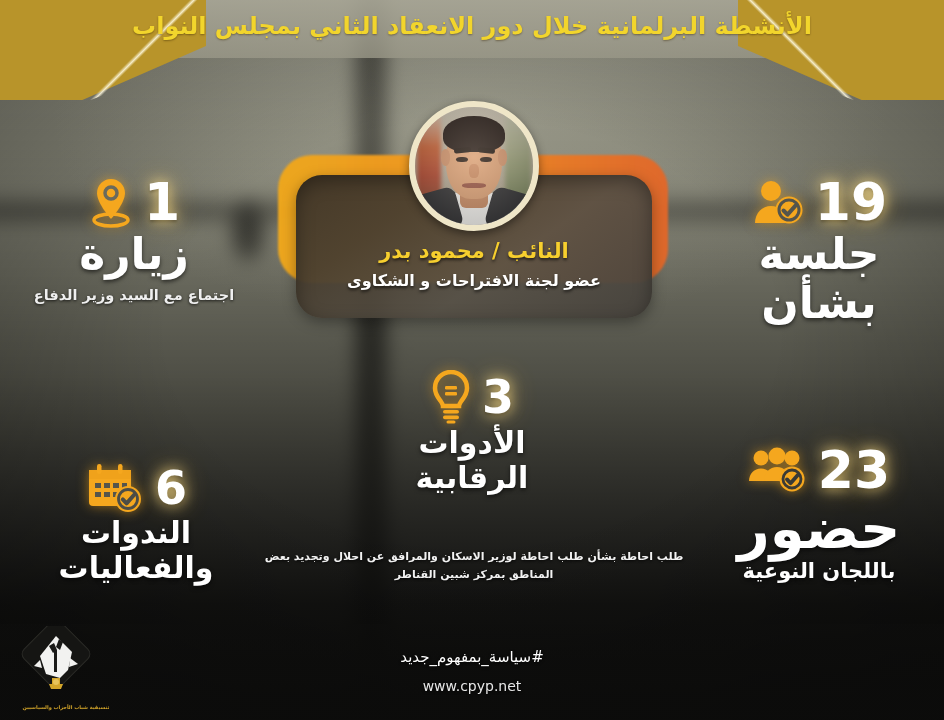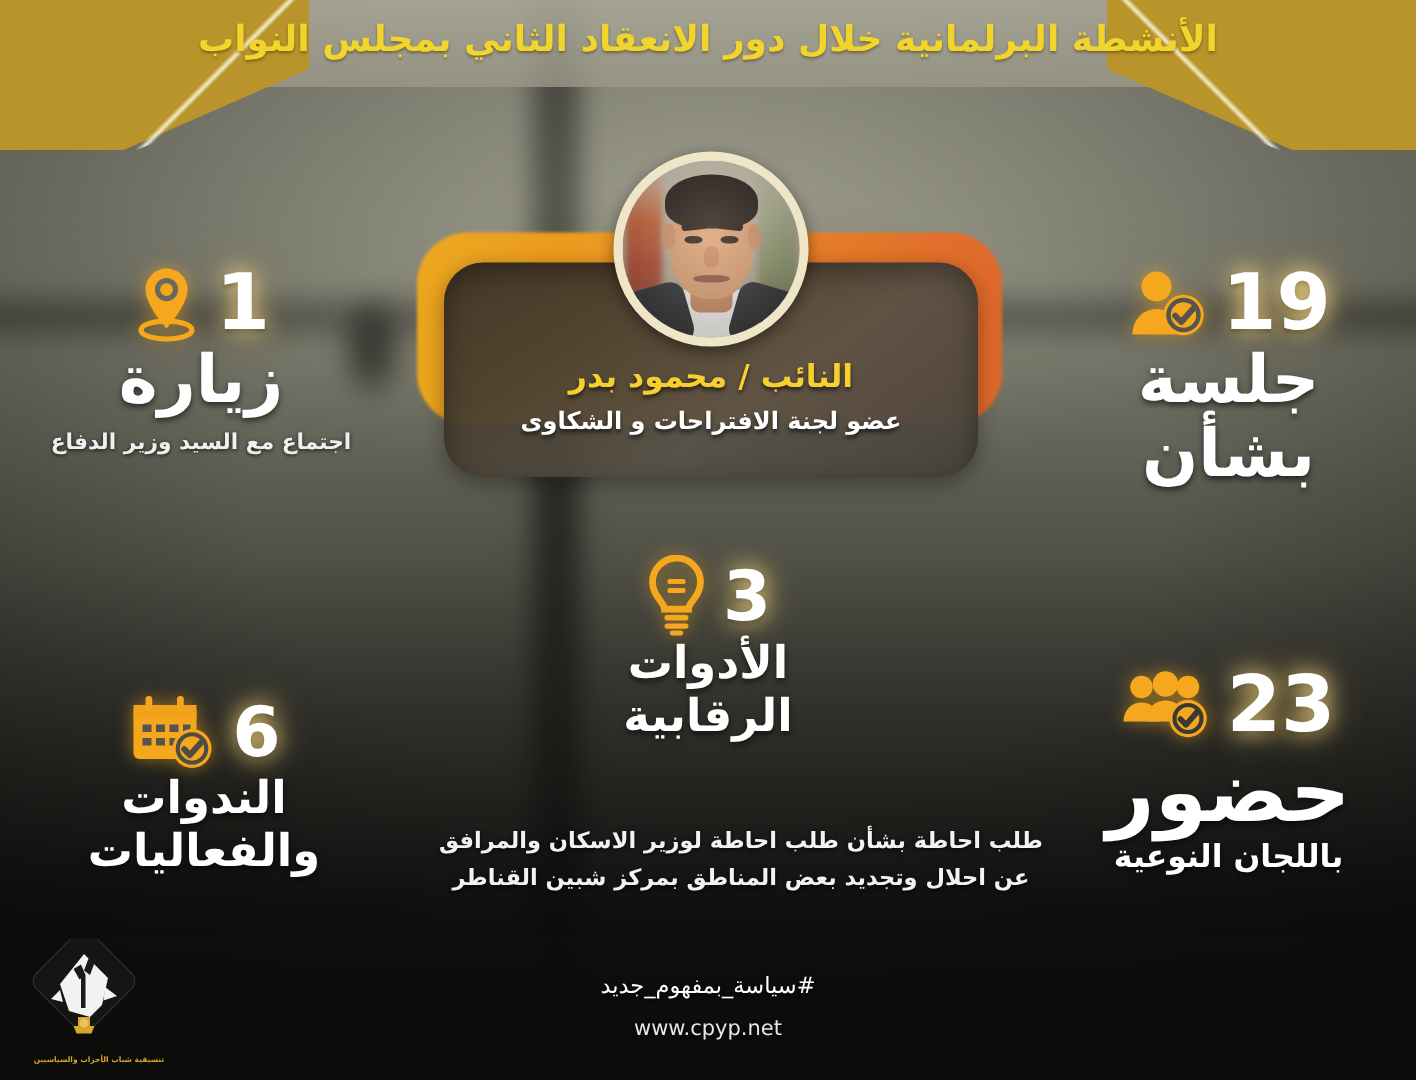--- a/index.html
+++ b/index.html
@@ -175,23 +175,23 @@
   #stat-events .stat-label{font-size:30px;}
   #stat-tools .stat-label{font-size:30px;}
   #stat-tools .stat-num{font-size:46px;}
   #stat-events .stat-num{font-size:46px;}
 
   .events-row{display:flex;align-items:center;justify-content:center;gap:12px;}
   .events-col{display:flex;flex-direction:column;align-items:center;}
 
   
   .tools-para{
-    position:absolute;left:284px;top:548px;width:420px;
+    position:absolute;left:264px;top:548px;width:420px;
     text-align:center;
-    font-size:15px;font-weight:bold;color:#f2f2f2;
+    font-size:11px;font-weight:bold;color:#f2f2f2;
     line-height:1.65;letter-spacing:.2px;
     text-shadow:0 1px 3px rgba(0,0,0,.8);
   }
 
   
   .footer{
     position:absolute;left:0;bottom:0;width:944px;height:96px;
     background:linear-gradient(to bottom, rgba(14,14,13,.55), rgba(12,12,11,.92));
   }
   .hashtag{

